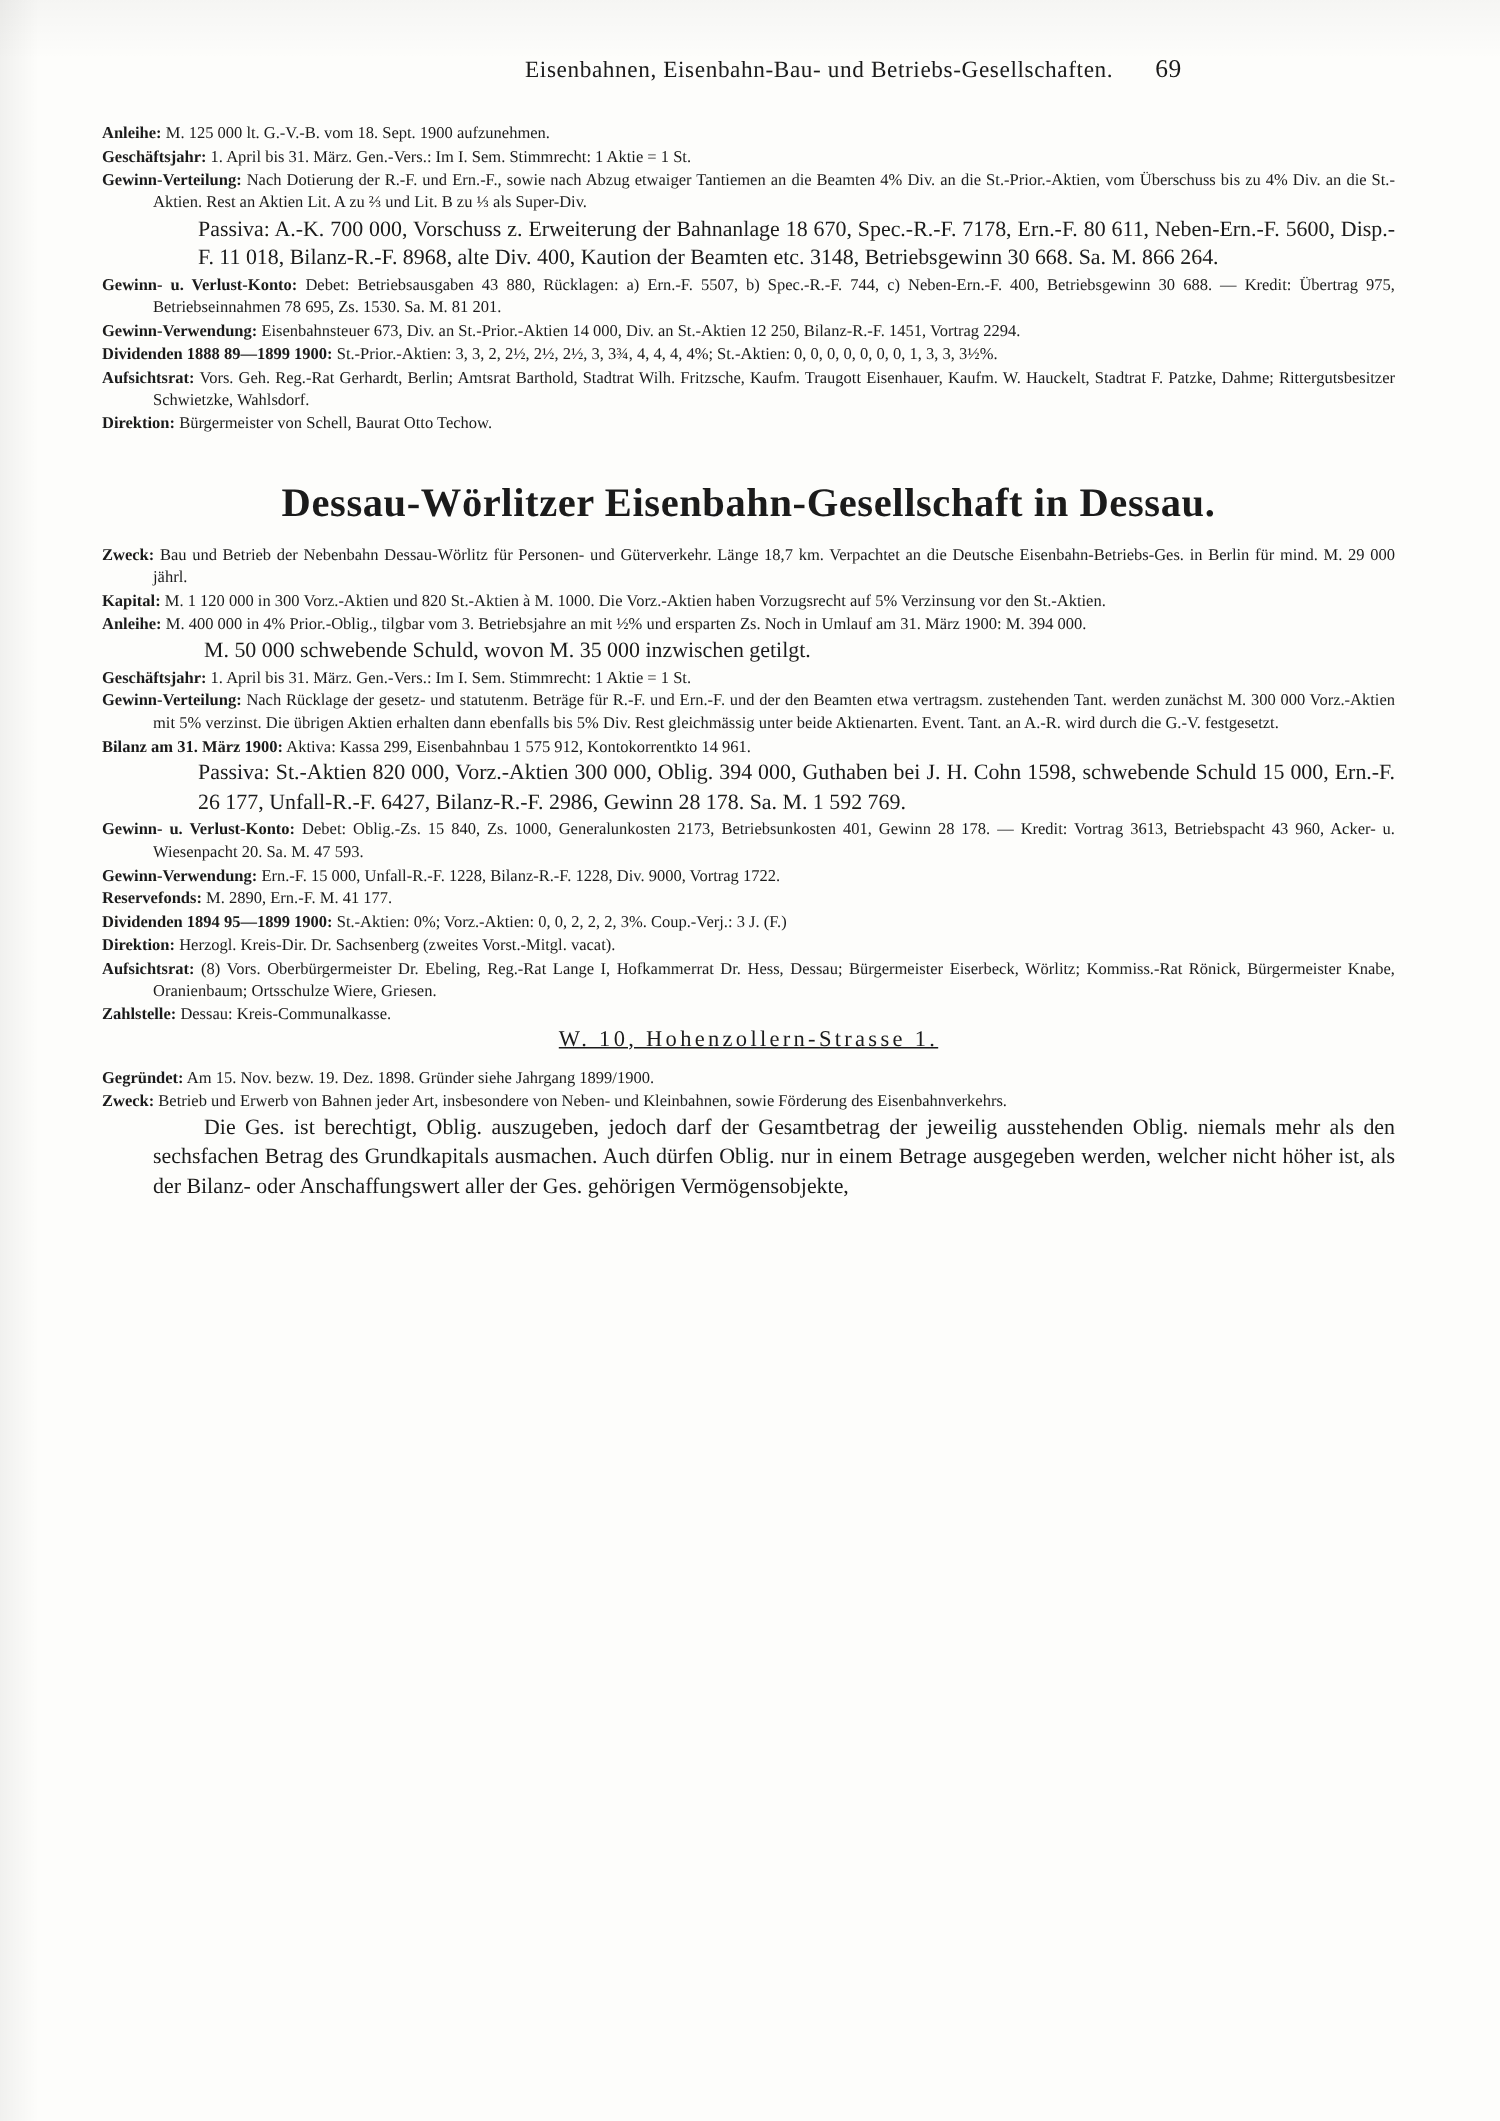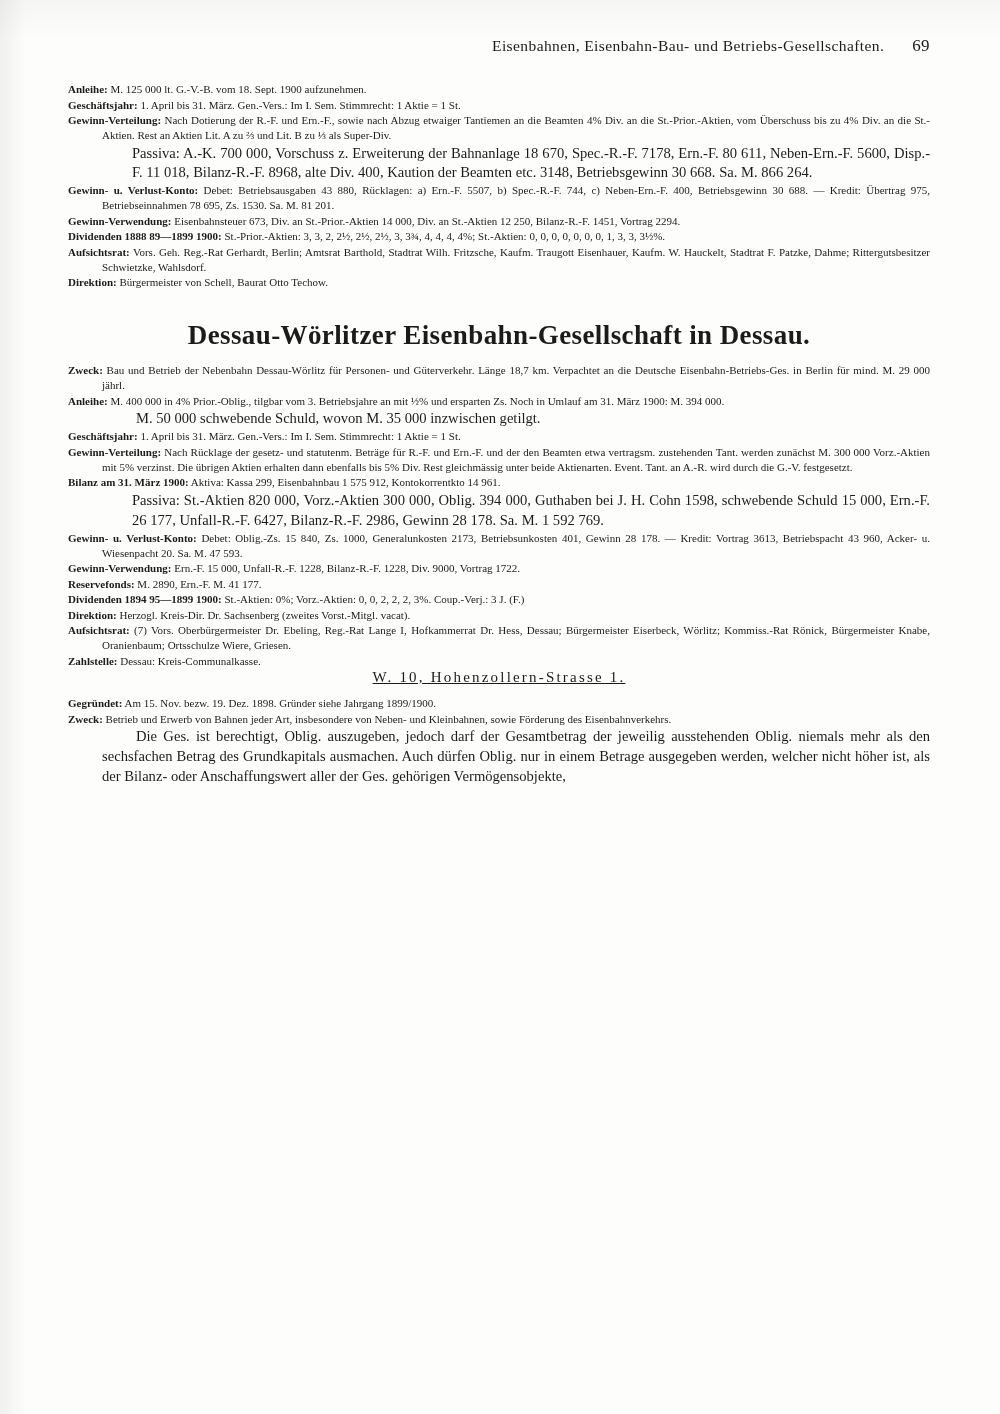--- a/index.html
+++ b/index.html
@@ -26,21 +26,21 @@
   }
   .content {
     position: absolute;
     left: 68px;
     top: 36px;
     width: 862px;
   }
   .runhead {
     display: flex;
     align-items: baseline;
-    justify-content: flex-end;
+    justify-content: center;
     font-size: 15.5px;
     letter-spacing: 0.4px;
     margin-bottom: 26px;
     padding-left: 140px;
   }
   .runhead .rh-title {
     flex: 0 1 auto;
     white-space: nowrap;
   }
   .runhead .rh-page {
@@ -149,20 +149,25 @@
 
     <h2 class="company">Dessau-Wörlitzer Eisenbahn-Gesellschaft in Dessau.</h2>
 
     <div>
       <p class="block">
         <span class="lead">Zweck:</span><span> Bau und Betrieb der Nebenbahn Dessau-Wörlitz für Personen- und Güterverkehr. Länge 18,7 km.   Verpachtet an die Deutsche Eisenbahn-Betriebs-Ges. in Berlin für mind. M. 29 000 jährl.</span>
       </p>
     </div>
     <div>
       <p class="block">
+        <span class="lead">Kapital:</span><span> M. 1 120 000 in 300 Vorz.-Aktien und 820 St.-Aktien à M. 1000.   Die Vorz.-Aktien haben Vorzugsrecht auf 5% Verzinsung vor den St.-Aktien.</span>
+      </p>
+    </div>
+    <div>
+      <p class="block">
         <span class="lead">Anleihe:</span><span> M. 400 000 in 4% Prior.-Oblig., tilgbar vom 3. Betriebsjahre an mit ½% und ersparten Zs.   Noch in Umlauf am 31. März 1900: M. 394 000.</span>
       </p>
     </div>
     <p class="sub2">M. 50 000 schwebende Schuld, wovon M. 35 000 inzwischen getilgt.</p>
 
     <div>
       <p class="block">
         <span class="lead">Geschäftsjahr:</span><span> 1. April bis 31. März.   Gen.-Vers.: Im I. Sem.      Stimmrecht: 1 Aktie = 1 St.</span>
       </p>
     </div>
@@ -198,21 +203,21 @@
         <span class="lead">Dividenden 1894 95—1899 1900:</span><span> St.-Aktien: 0%; Vorz.-Aktien: 0, 0, 2, 2, 2, 3%.   Coup.-Verj.: 3 J. (F.)</span>
       </p>
     </div>
     <div>
       <p class="block">
         <span class="lead">Direktion:</span><span> Herzogl. Kreis-Dir. Dr. Sachsenberg (zweites Vorst.-Mitgl. vacat).</span>
       </p>
     </div>
     <div>
       <p class="block">
-        <span class="lead">Aufsichtsrat:</span><span> (7) Vors. Oberbürgermeister Dr. Ebeling, Reg.-Rat Lange I, Hofkammerrat Dr. Hess, Dessau; Bürgermeister Eiserbeck, Wörlitz; Kommiss.-Rat Rönick, Bürgermeister Knabe, Oranienbaum; Ortsschulze Wiere, Griesen.</span>
+        <span class="lead">Aufsichtsrat:</span><span> (8) Vors. Oberbürgermeister Dr. Ebeling, Reg.-Rat Lange I, Hofkammerrat Dr. Hess, Dessau; Bürgermeister Eiserbeck, Wörlitz; Kommiss.-Rat Rönick, Bürgermeister Knabe, Oranienbaum; Ortsschulze Wiere, Griesen.</span>
       </p>
     </div>
     <div>
       <p class="block">
         <span class="lead">Zahlstelle:</span><span> Dessau: Kreis-Communalkasse.</span>
       </p>
     </div>
 
     <div class="subaddr">W. 10, Hohenzollern-Strasse 1.</div>
 

